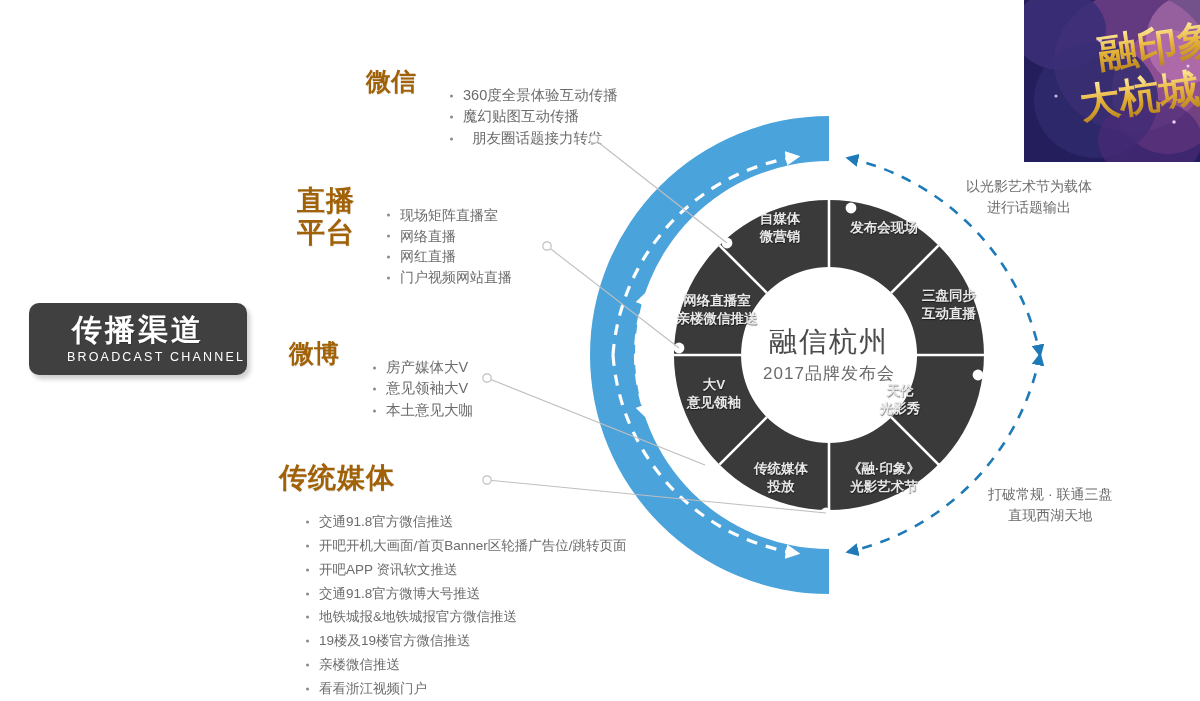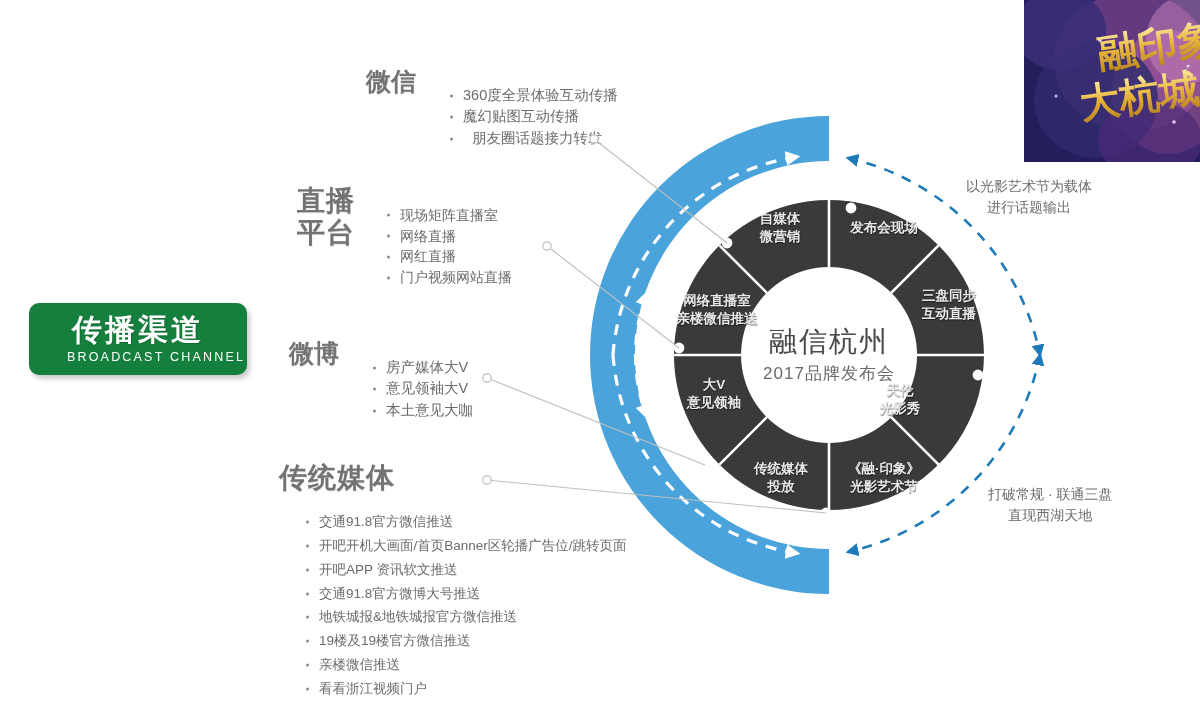--- a/index.html
+++ b/index.html
@@ -21,21 +21,21 @@
     overflow: hidden;
   }
 
   
   #badge {
     position: absolute;
     left: 29px;
     top: 303px;
     width: 218px;
     height: 72px;
-    background: #15803d;
+    background: #404040;
     border-radius: 10px;
     box-shadow: 3px 4px 5px rgba(0,0,0,0.20);
     display: flex;
     flex-direction: column;
     align-items: center;
     justify-content: center;
   }
   #badge .cn {
     color: #ffffff;
     font-size: 30px;
@@ -52,21 +52,21 @@
     margin-left: 36px;
   }
 
   
   .channel {
     position: absolute;
     display: flex;
     align-items: flex-start;
   }
   .ch-title {
-    color: #737373;
+    color: #a16207;
     font-weight: bold;
     line-height: 1.16;
     white-space: nowrap;
     text-shadow: 0.5px 0.5px 0 rgba(0,0,0,0.10);
   }
   .ch-list {
     list-style: none;
     margin: 16px;
     padding: 0;
   }

